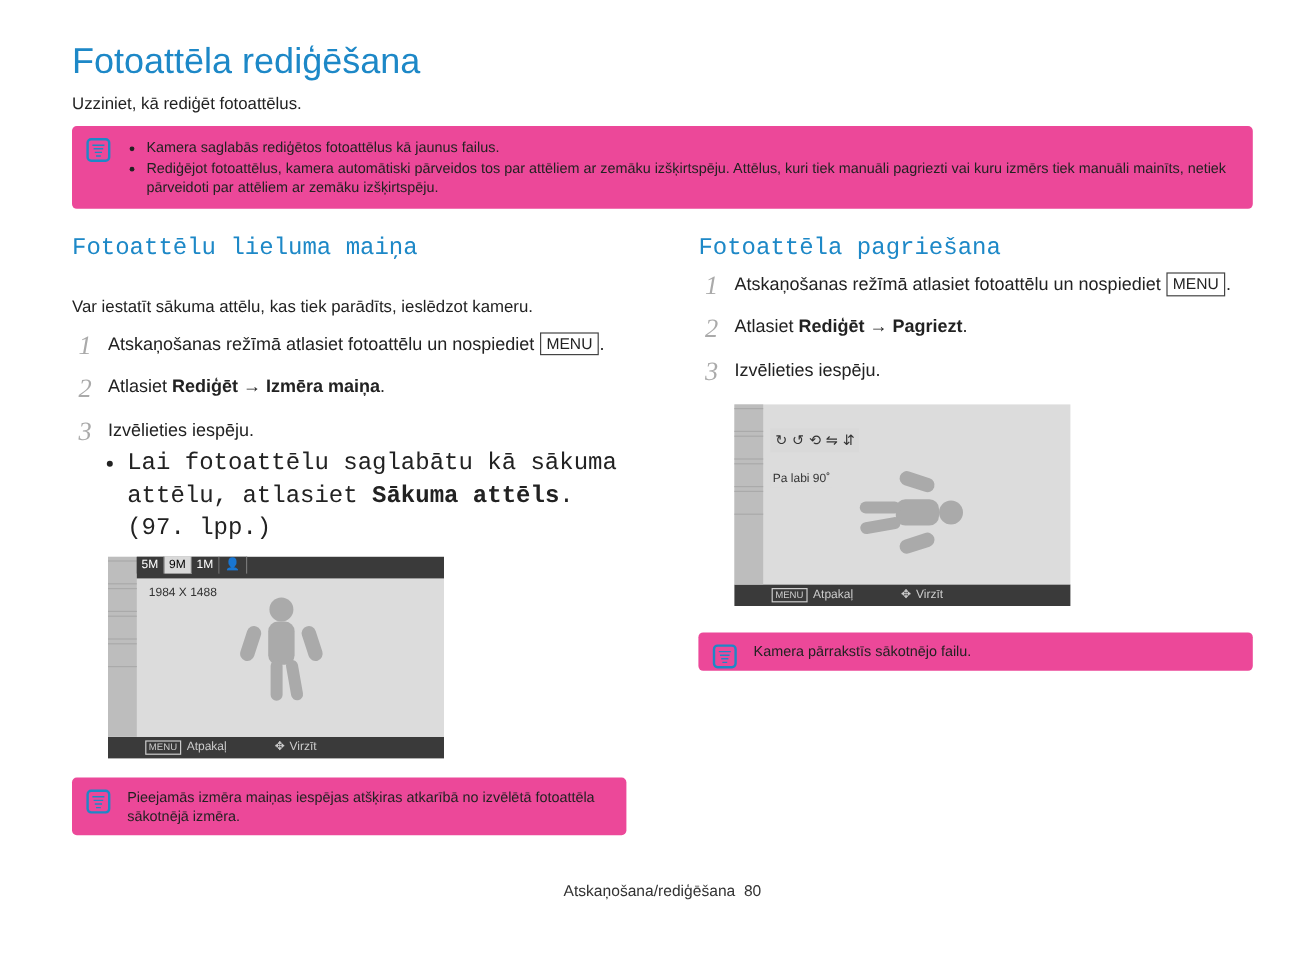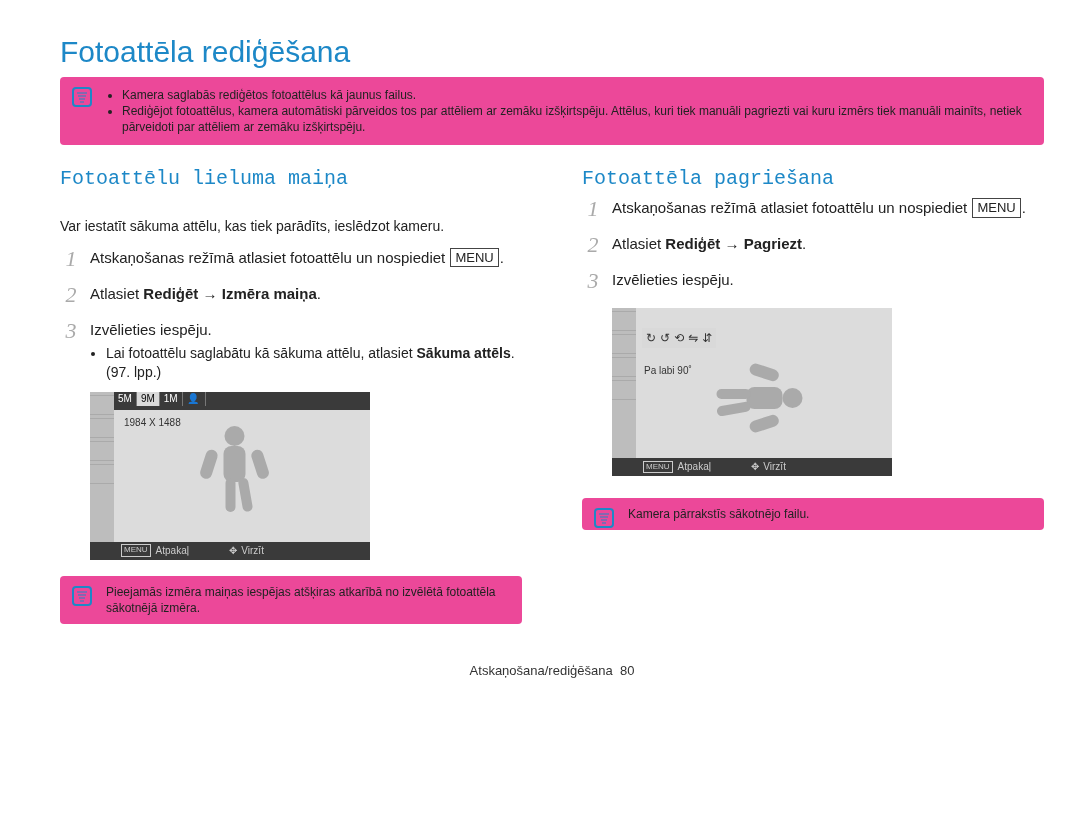--- a/index.html
+++ b/index.html
@@ -96,21 +96,22 @@
     border: 1px solid #444;
     padding: 0 4px;
     font-size: 13px;
     vertical-align: 1px;
     margin: 0 1px;
   }
   .bullets {
     margin: 4px 0 0 0;
     padding-left: 16px;
     list-style: disc;
-    font-size: 14px;
+    font-size: 20px;
+    font-family: Liberation Mono, monospace;
   }
   .screenshot {
     width: 280px;
     margin-top: 10px;
   }
   .screen-inner {
     background: #dcdcdc;
     height: 150px;
     position: relative;
   }
@@ -205,20 +206,21 @@
     margin-top: 18px;
     width: 100%;
     color: #333;
   }
 </style>
 </head>
 <body>
 
 <div class="page">
   <div class="title">Fotoattēla rediģēšana</div>
+  <div class="subtitle">Uzziniet, kā rediģēt fotoattēlus.</div>
 
   <div class="note-box">
     <span class="note-icon">
       <svg width="14" height="14" viewBox="0 0 14 14">
           <path d="M2 3 L12 3 M3 6 L11 6 M4 9 L10 9 M5 12 L9 12" stroke="#1d88c7" stroke-width="1.2" fill="none"></path>
         </svg>
     </span>
     <ul class="note-ul">
       <li>Kamera saglabās rediģētos fotoattēlus kā jaunus failus.</li>
       <li>Rediģējot fotoattēlus, kamera automātiski pārveidos tos par attēliem ar zemāku izšķirtspēju. Attēlus, kuri tiek manuāli pagriezti vai kuru izmērs tiek manuāli mainīts, netiek pārveidoti par attēliem ar zemāku izšķirtspēju.</li>

